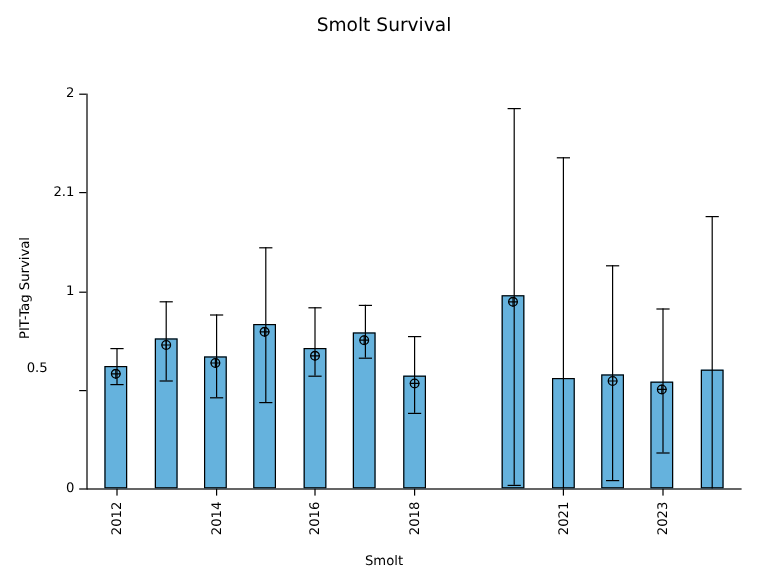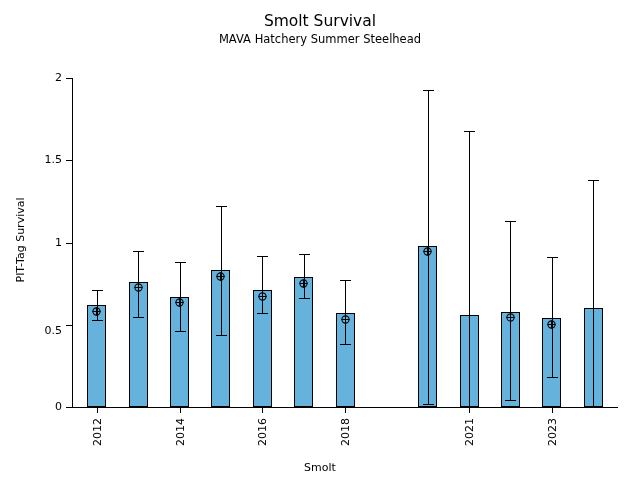--- a/index.html
+++ b/index.html
@@ -30,37 +30,36 @@
   .errline{position:absolute;width:1px;background:#000;}
   .errcap{position:absolute;height:1px;background:#000;}
   .marker{position:absolute;width:9px;height:9px;}
 </style>
 </head>
 <body>
 
 <div id="stage">
 
   <div class="title" id="title-main">Smolt Survival</div>
-  <div class="title" id="title-sub1">MAVA Hatchery Summer Steelhead</div>
 
   <div class="axis-line" id="y-axis"></div>
   <div class="axis-line" id="x-axis"></div>
 
   <div id="y-axis-title">PIT-Tag Survival</div>
   <div id="x-axis-title">Smolt</div>
 
   <div id="yticks-layer">
       <div class="ytick" style="top: 407px;"></div>
       <div class="ylabwrap" style="top: 407px;">0</div>
       <div class="ytick" style="top: 324.75px;"></div>
-      <div class="ylabwrap" style="top: 331px;">0.5</div>
+      <div class="ylabwrap" style="top: 307px; text-align: center;">0.5</div>
       <div class="ytick" style="top: 242.5px;"></div>
       <div class="ylabwrap" style="top: 242.5px;">1</div>
       <div class="ytick" style="top: 160.25px;"></div>
-      <div class="ylabwrap" style="top: 160.25px;">1.5</div>
+      <div class="ylabwrap" style="top: 160.25px;">2.1</div>
       <div class="ytick" style="top: 78px;"></div>
       <div class="ylabwrap" style="top: 78px;">2</div>
     </div>
   <div id="xticks-layer">
       <div class="xtick" style="left: 96.8182px;"></div>
       <div class="xtick-label" style="left: 90.8182px;">2012</div>
       <div class="xtick" style="left: 179.545px;"></div>
       <div class="xtick-label" style="left: 173.545px;">2014</div>
       <div class="xtick" style="left: 262.273px;"></div>
       <div class="xtick-label" style="left: 256.273px;">2016</div>

